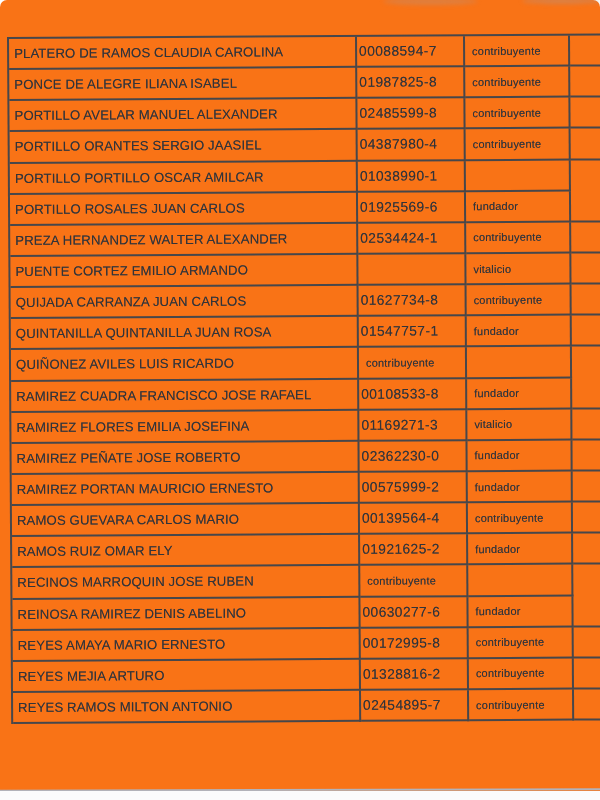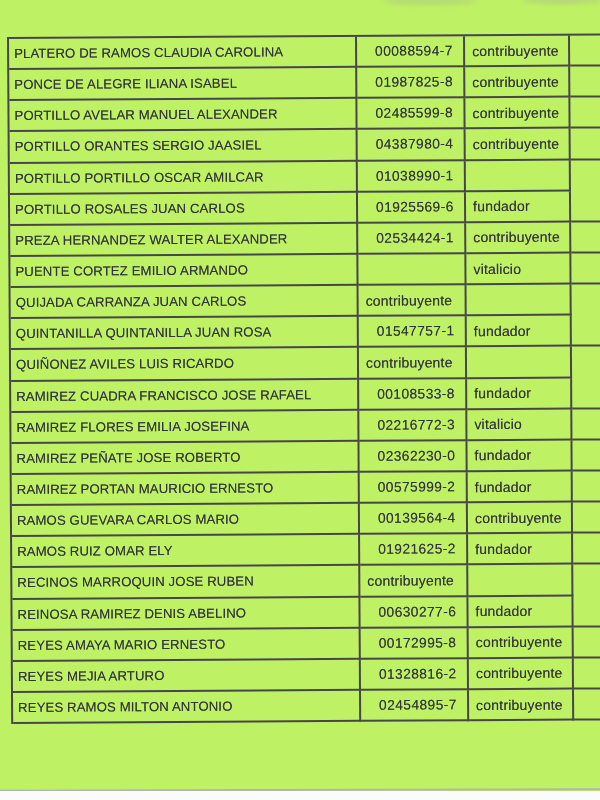--- a/index.html
+++ b/index.html
@@ -10,21 +10,22 @@
     width: 600px;
     height: 800px;
     overflow: hidden;
     position: relative;
     background: #ffffff;
     font-family: "Liberation Sans", "DejaVu Sans", sans-serif;
   }
   .page {
     position: absolute;
     inset: 0;
-    background: #bef264;
+    background: #f97316;
+    border-radius: 7px;
   }
   
   .member-table {
     position: absolute;
     left: 7px;
     top: 37px;
     width: 613px;               
     border-top: 2px solid #47474b;
     border-left: 2px solid #47474b;
     transform: rotate(-0.35deg);     
@@ -48,24 +49,24 @@
     text-shadow: 0 0 0.5px rgba(70,70,75,0.75); 
   }
   .cell.name {
     font-size: 13.2px;
     letter-spacing: 0.1px;
     padding-left: 5px;
   }
   .cell.id {
     font-size: 13.8px;
     letter-spacing: 0.4px;
-    padding-left: 18px;
+    padding-left: 2px;
   }
   .cell.type {
-    font-size: 14px;
+    font-size: 11px;
     letter-spacing: 0.2px;
     padding-left: 7px;
   }
   .cell.blank { padding: 0; }
   
   .smudge {
     position: absolute;
     border-radius: 50%;
     filter: blur(2px);
     pointer-events: none;
@@ -147,20 +148,21 @@
         <div class="cell blank"></div>
       </div>
       <div class="row">
         <div class="cell name">PUENTE CORTEZ EMILIO ARMANDO</div>
         <div class="cell id"></div>
         <div class="cell type">vitalicio</div>
         <div class="cell blank"></div>
       </div>
       <div class="row">
         <div class="cell name">QUIJADA CARRANZA JUAN CARLOS</div>
+        <div class="cell id">01627734-8</div>
         <div class="cell type">contribuyente</div>
         <div class="cell blank"></div>
       </div>
       <div class="row">
         <div class="cell name">QUINTANILLA QUINTANILLA JUAN ROSA</div>
         <div class="cell id">01547757-1</div>
         <div class="cell type">fundador</div>
         <div class="cell blank"></div>
       </div>
       <div class="row">
@@ -169,21 +171,21 @@
         <div class="cell blank"></div>
       </div>
       <div class="row">
         <div class="cell name">RAMIREZ CUADRA FRANCISCO JOSE RAFAEL</div>
         <div class="cell id">00108533-8</div>
         <div class="cell type">fundador</div>
         <div class="cell blank"></div>
       </div>
       <div class="row">
         <div class="cell name">RAMIREZ FLORES EMILIA JOSEFINA</div>
-        <div class="cell id">02216772-3</div>
+        <div class="cell id">01169271-3</div>
         <div class="cell type">vitalicio</div>
         <div class="cell blank"></div>
       </div>
       <div class="row">
         <div class="cell name">RAMIREZ PEÑATE JOSE ROBERTO</div>
         <div class="cell id">02362230-0</div>
         <div class="cell type">fundador</div>
         <div class="cell blank"></div>
       </div>
       <div class="row">

